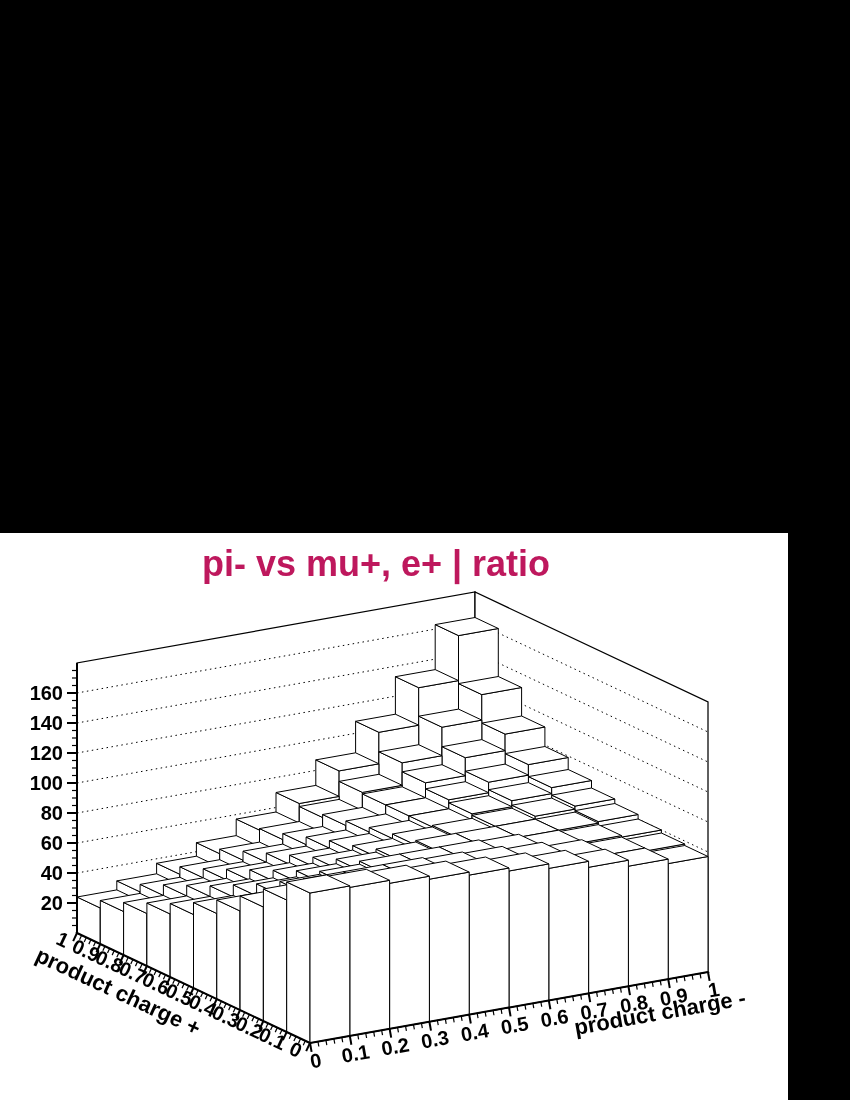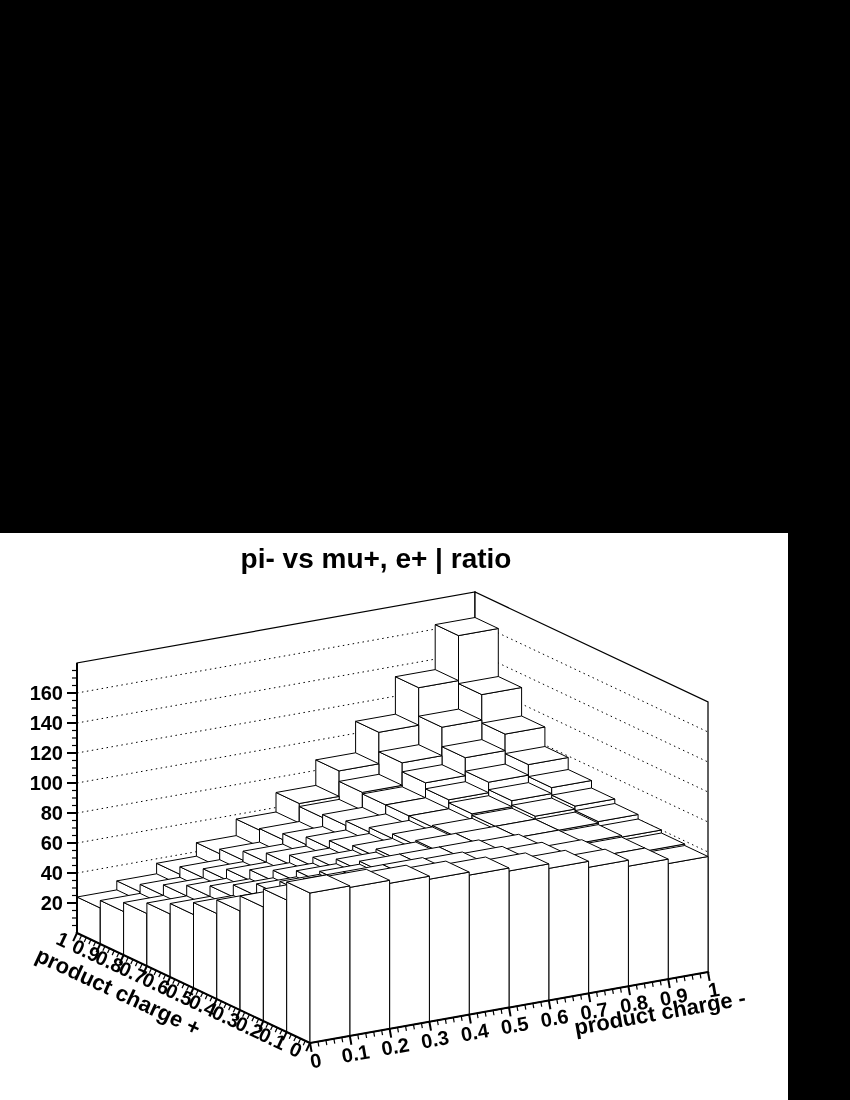--- a/index.html
+++ b/index.html
@@ -1,20 +1,20 @@
 <!DOCTYPE html>
 <html><head>
 <meta charset="utf-8">
 <style>
   html,body{margin:0;padding:0;background:#000;}
   body{width:850px;height:1100px;position:relative;overflow:hidden;
        font-family:"Liberation Sans",sans-serif;}
   .pad{position:absolute;left:0;top:533px;width:788px;height:567px;background:#fff;}
   .plot-title{position:absolute;left:0;top:10px;width:752px;text-align:center;
-       font-size:28px;font-weight:bold;color:#000000;}
+       font-size:36px;font-weight:bold;color:#be185d;}
   .axis-title{position:absolute;font-size:22px;font-weight:bold;color:#000;
        width:200px;text-align:center;}
   .x-axis-title{left:560px;top:467px;transform:rotate(-10deg);}
   .y-axis-title{left:18px;top:446px;transform:rotate(25deg);}
   svg{position:absolute;left:0;top:0;}
   .lbl{font-family:"Liberation Sans",sans-serif;font-weight:bold;font-size:20px;fill:#000;}
   .face{fill:#ffffff;stroke:#000000;stroke-width:1;}
   .wall{fill:#ffffff;stroke:#000000;stroke-width:1.25;}
   .axisline{stroke:#000000;stroke-width:2;fill:none;}
   .tickmaj{stroke:#000000;stroke-width:2;}

